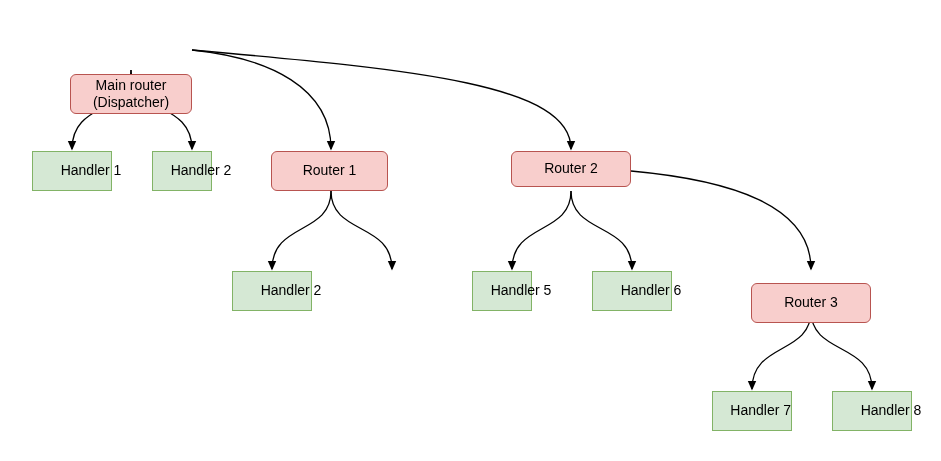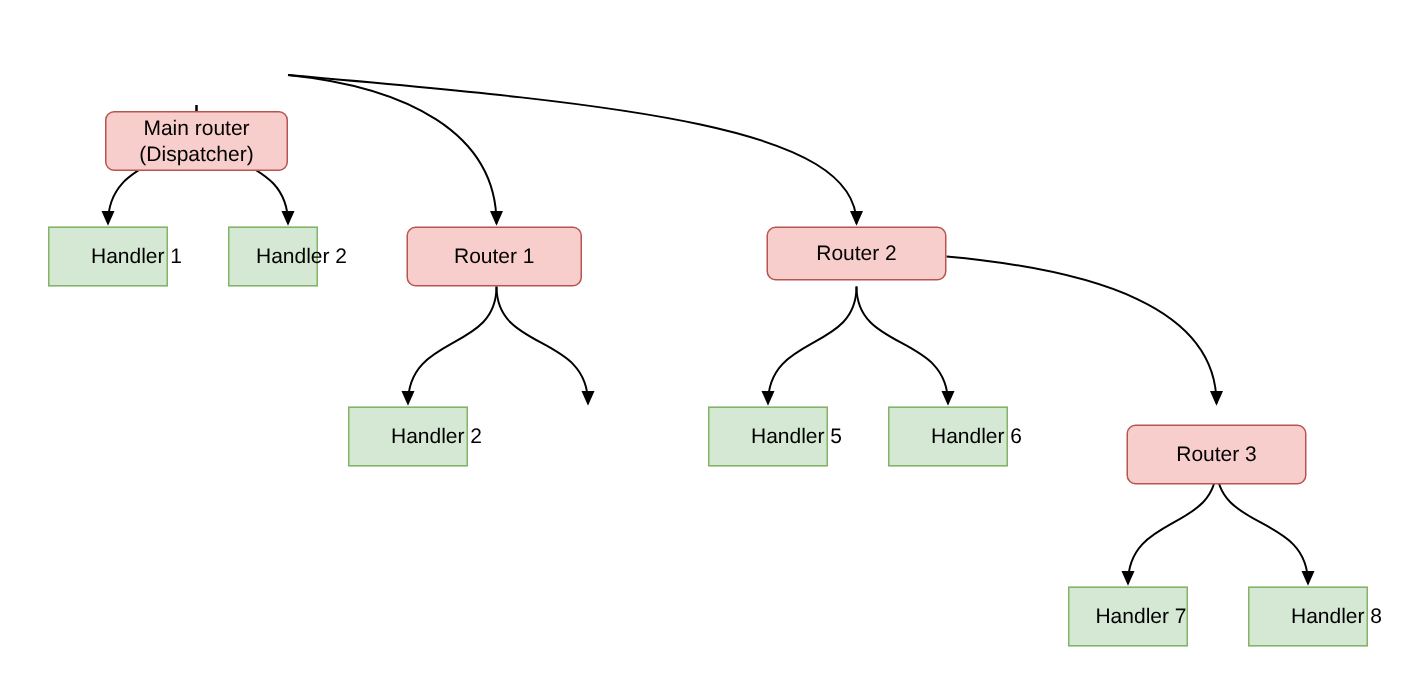--- a/index.html
+++ b/index.html
@@ -66,21 +66,21 @@
 
   <div class="node router" style="left:511px; top:151px; width:120px; height:36px;text-align:right;">
     <span>Router 2</span>
   </div>
 
   <div class="node handler" style="left:232px; top:271px; width:80px; height:40px;">
     <span>Handler 2</span>
   </div>
 
 
-  <div class="node handler" style="left:472px; top:271px; width:80px; height:40px;">
+  <div class="node handler" style="left:472px; top:271px; width:60px; height:40px;">
     <span>Handler 5</span>
   </div>
 
   <div class="node handler" style="left:592px; top:271px; width:80px; height:40px;">
     <span>Handler 6</span>
   </div>
 
   <div class="node router" style="left:751px; top:283px; width:120px; height:40px;">
     <span>Router 3</span>
   </div>

